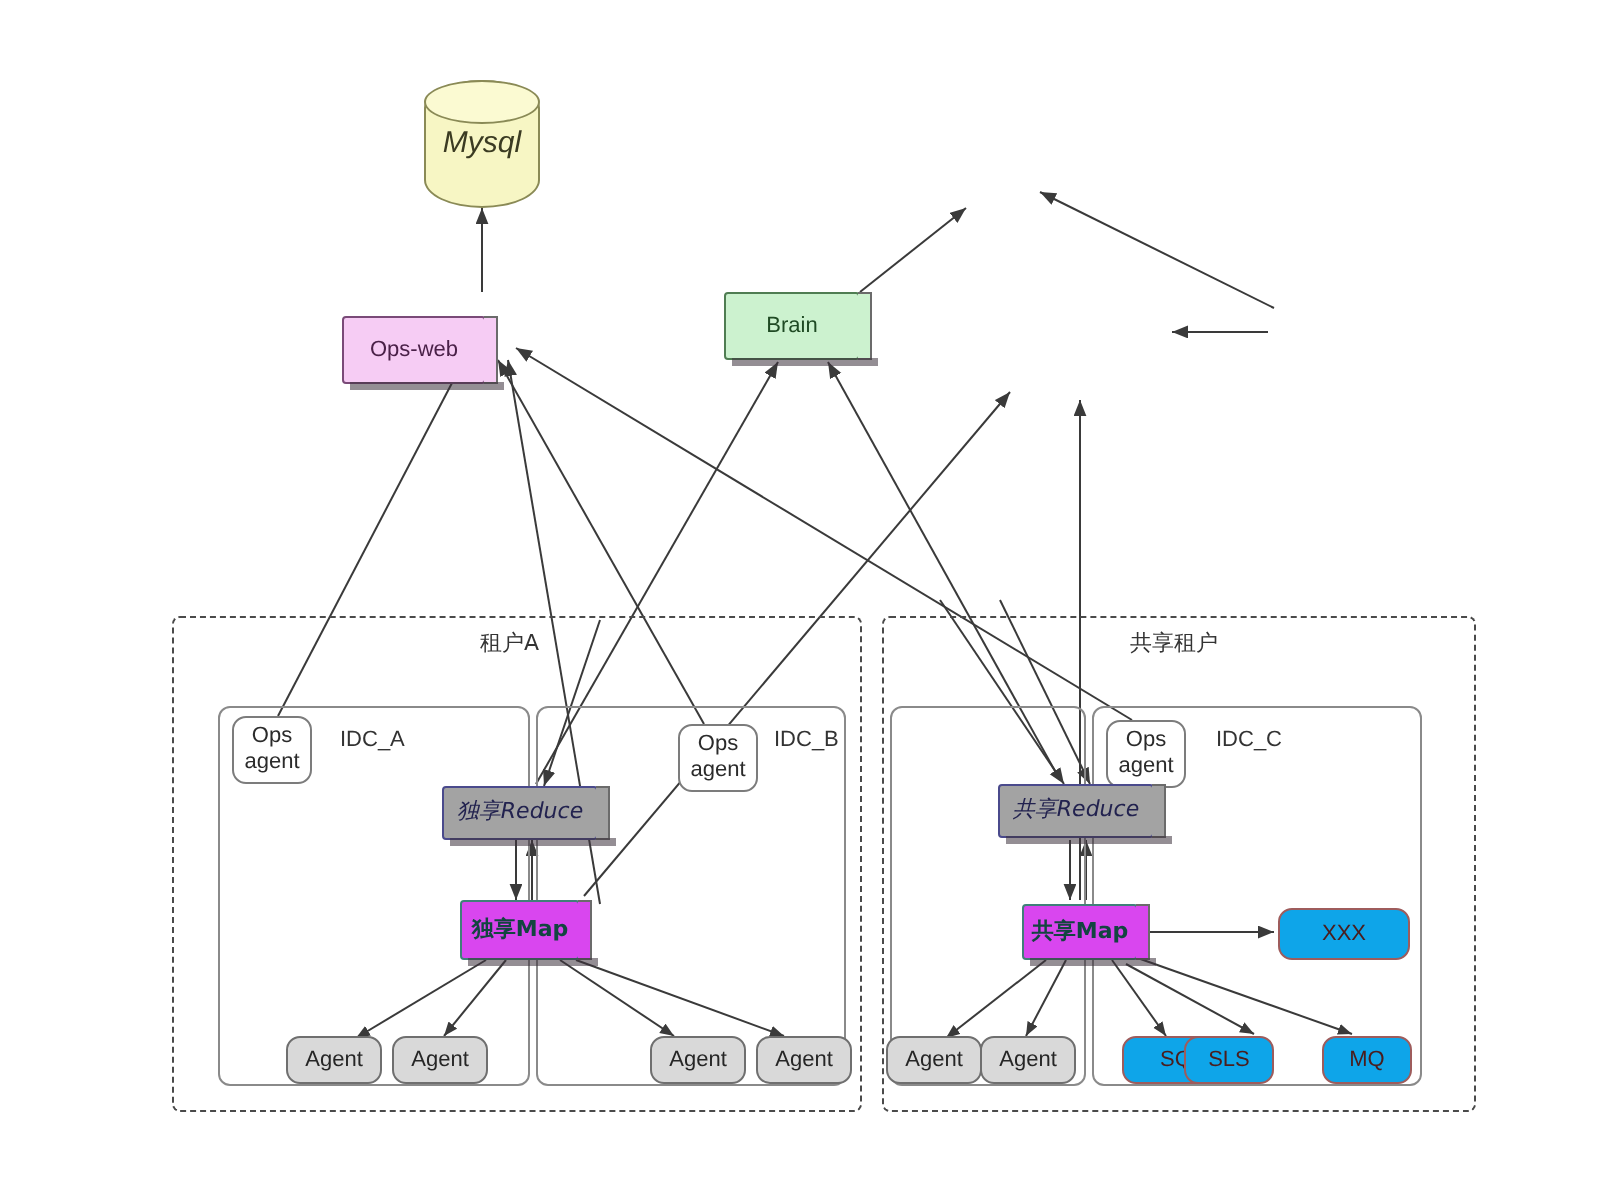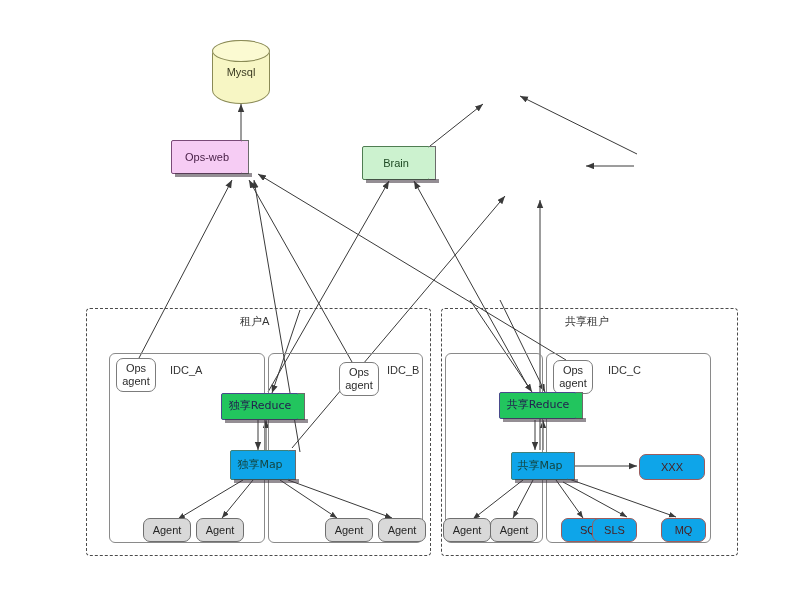--- a/index.html
+++ b/index.html
@@ -56,22 +56,22 @@
     position:absolute;
     left:3px;
     top:100%;
     height:4px;
     right:-10px;
     background:rgba(60,50,60,.55);
   }
 
   .pink  { background:#f6ccf4; border-color:#7a4a78; color:#4a2148;}
   .green { background:#ccf2cf; border-color:#4f7d52; color:#1f4a24;}
-  .purple{ background:#22c55e; border-color:#4a4a8c; color:#22224f;}
-  .teal  { background:#0ea5e9; border-color:#3f8079; color:#134540;}
+  .purple{ background:#a3a3a3; border-color:#4a4a8c; color:#22224f;font-style:italic;}
+  .teal  { background:#d946ef; border-color:#3f8079; color:#134540;font-weight:bold;}
 
   
   .rnode{
     border:1px solid #7c7c7c;
     border-radius:7px;
     background:#ffffff;
   }
   .grey{ background:#d9d9d9; border-color:#6f6f6f; color:#262626;}
   .red { background:#0ea5e9; border-color:#9e5c5c; color:#4a1d1d;}
 
@@ -89,21 +89,22 @@
     border:1px solid #8a8a56;
     border-radius:50%;
     background:#fbfad2;
     box-sizing:border-box;
   }
   .cyl .cyl-label{
     position:relative;
     z-index:2;
     width:100%;
     color:#3b3b22;
-    font-size:11px;
+    font-size:15px;
+    font-style:italic;
   }
 
   
   .cloud{ z-index:6; }
   .cloud .cloud-label{
     position:absolute;
     left:0;right:0;
     top:50%;
     transform:translateY(-50%);
     text-align:center;
@@ -221,21 +222,21 @@
   <div class="solid-box" style="left:546px;top:353px;width:165px;height:190px;"></div>
   <div class="container-label" style="left:608px;top:364px;">IDC_C</div>
 
   <div class="node cyl" style="left:212px;top:40px;width:58px;height:64px;">
     <span class="cap"></span>
     <span class="cyl-label">Mysql</span>
   </div>
 
 
 
-  <div class="node box3d pink" style="left:171px;top:140px;width:72px;height:34px;">
+  <div class="node box3d pink" style="left:171px;top:158px;width:72px;height:34px;">
     <span>Ops-web</span>
   </div>
 
   <div class="node box3d green" style="left:362px;top:146px;width:68px;height:34px;">
     <span>Brain</span>
   </div>
 
 
   <div class="node rnode" style="left:116px;top:358px;width:40px;height:34px;flex-direction:column;">
     <span>Ops</span>

